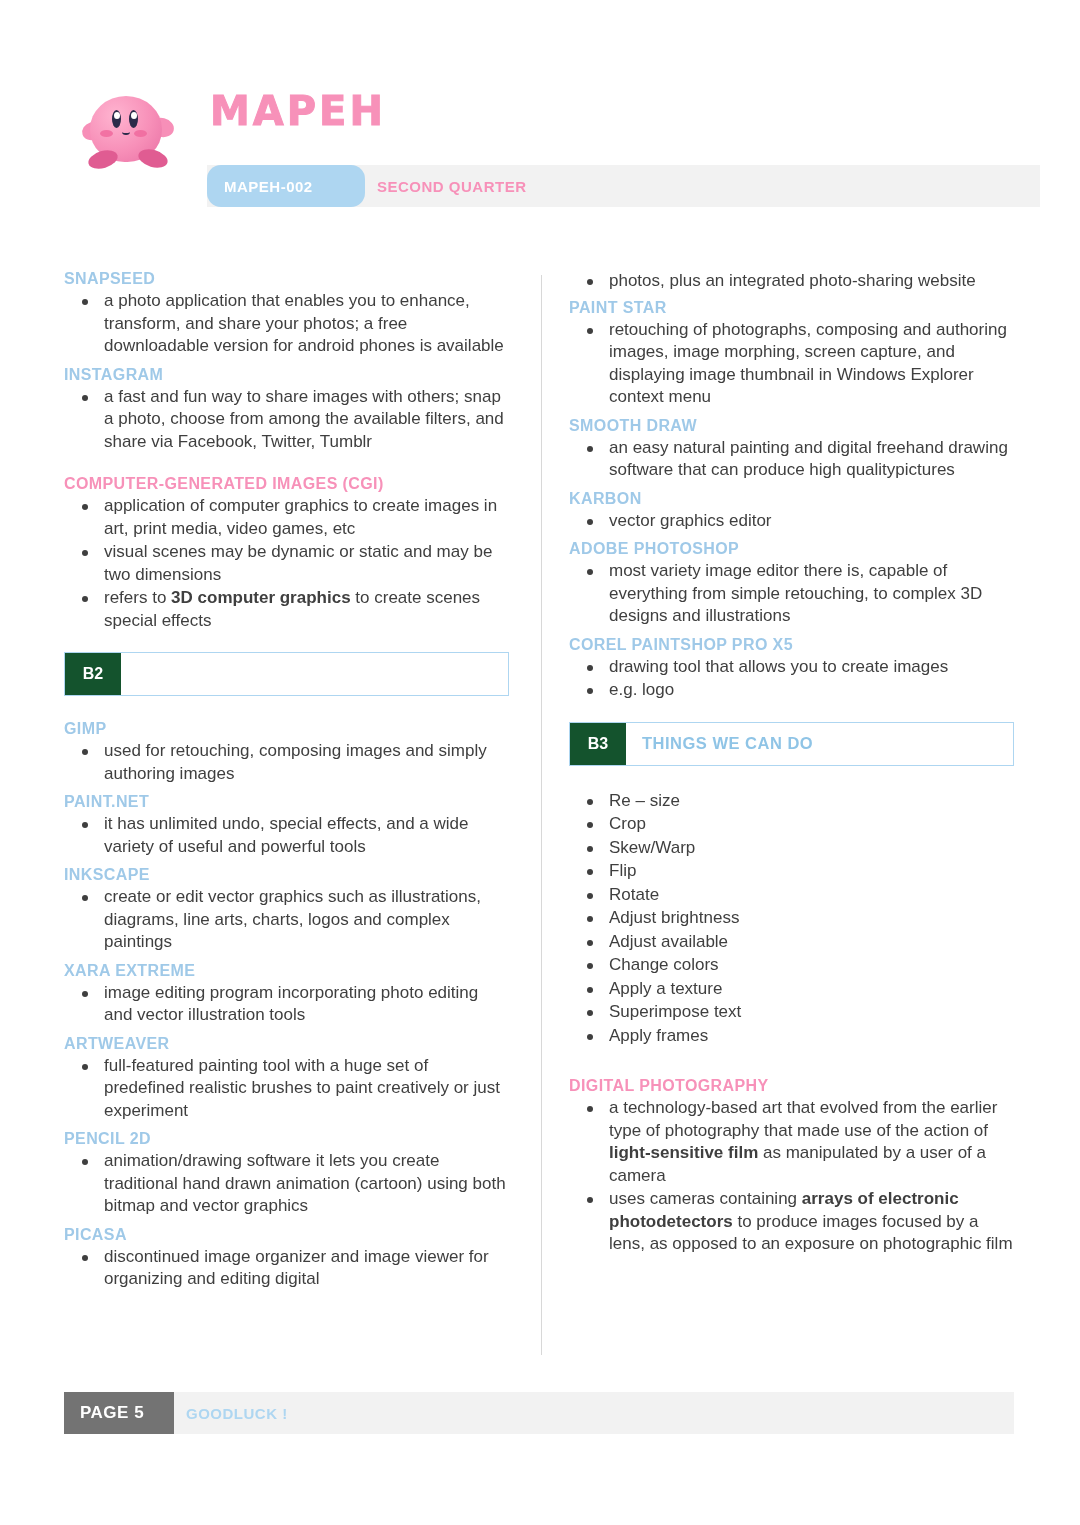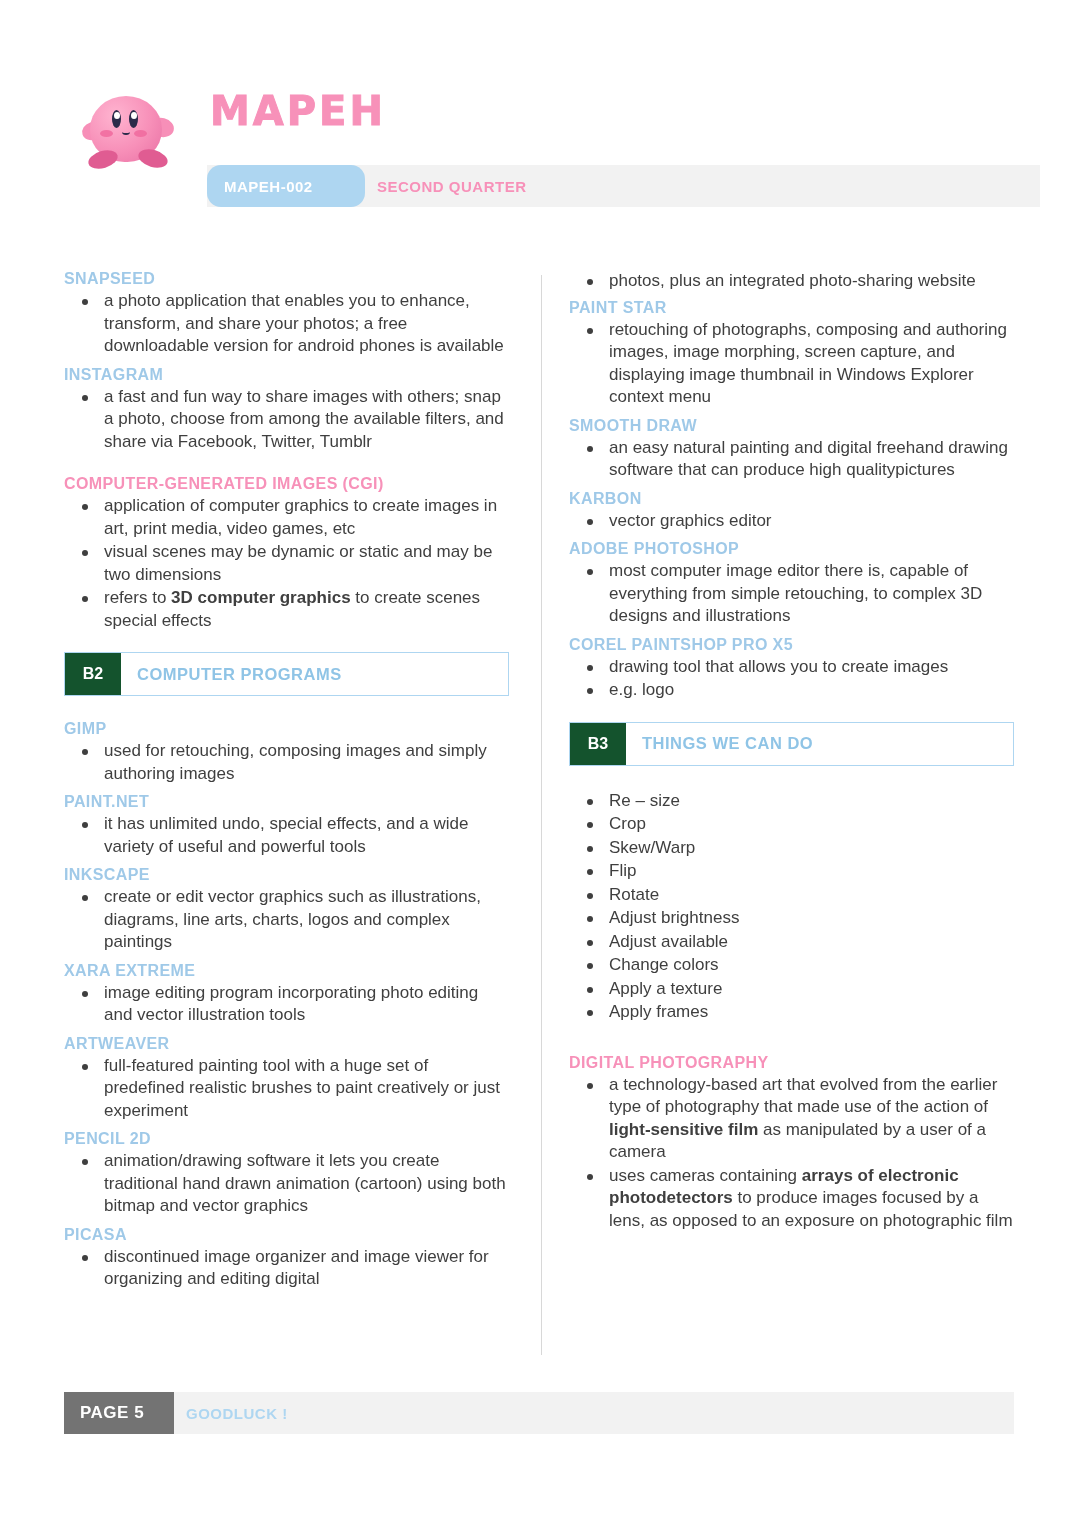--- a/index.html
+++ b/index.html
@@ -307,21 +307,20 @@
         <h3 class="term pink">COMPUTER-GENERATED IMAGES (CGI)</h3>
         <ul class="bullets">
           <li>application of computer graphics to create images in art, print media, video games, etc</li>
           <li>visual scenes may be dynamic or static and may be two dimensions</li>
           <li>refers to <b>3D computer graphics</b> to create scenes special effects</li>
         </ul>
       </div>
 
     <div class="section-box">
       <div class="tag">B2</div>
-      <div class="title">COMPUTER PROGRAMS</div>
     </div>
 
     <div id="left-programs">
         <h3 class="term">GIMP</h3>
         <ul class="bullets">
           <li>used for retouching, composing images and simply authoring images</li>
         </ul>
         <h3 class="term">PAINT.NET</h3>
         <ul class="bullets">
           <li>it has unlimited undo, special effects, and a wide variety of useful and powerful tools</li>
@@ -362,21 +361,21 @@
         <h3 class="term">SMOOTH DRAW</h3>
         <ul class="bullets">
           <li>an easy natural painting and digital freehand drawing software that can produce high qualitypictures</li>
         </ul>
         <h3 class="term">KARBON</h3>
         <ul class="bullets">
           <li>vector graphics editor</li>
         </ul>
         <h3 class="term">ADOBE PHOTOSHOP</h3>
         <ul class="bullets">
-          <li>most computer image editor there is, capable of everything from simple retouching, to complex 3D designs and illustrations</li>
+          <li>most variety image editor there is, capable of everything from simple retouching, to complex 3D designs and illustrations</li>
         </ul>
         <h3 class="term">COREL PAINTSHOP PRO X5</h3>
         <ul class="bullets">
           <li>drawing tool that allows you to create images</li>
           <li>e.g. logo</li>
         </ul>
       </div>
 
     <div class="section-box">
       <div class="tag">B3</div>
@@ -386,20 +385,21 @@
     <ul class="bullets" id="things-list">
         <li>Re – size</li>
         <li>Crop</li>
         <li>Skew/Warp</li>
         <li>Flip</li>
         <li>Rotate</li>
         <li>Adjust brightness</li>
         <li>Adjust available</li>
         <li>Change colors</li>
         <li>Apply a texture</li>
+        <li>Superimpose text</li>
         <li>Apply frames</li>
       </ul>
 
     <div class="gap-md"></div>
 
     <div id="digital-photography">
         <h3 class="term pink">DIGITAL PHOTOGRAPHY</h3>
         <ul class="bullets">
           <li>a technology-based art that evolved from the earlier type of photography that made use of the action of <b>light-sensitive film</b> as manipulated by a user of a camera</li>
           <li>uses cameras containing <b>arrays of electronic photodetectors</b> to produce images focused by a lens, as opposed to an exposure on photographic film</li>

